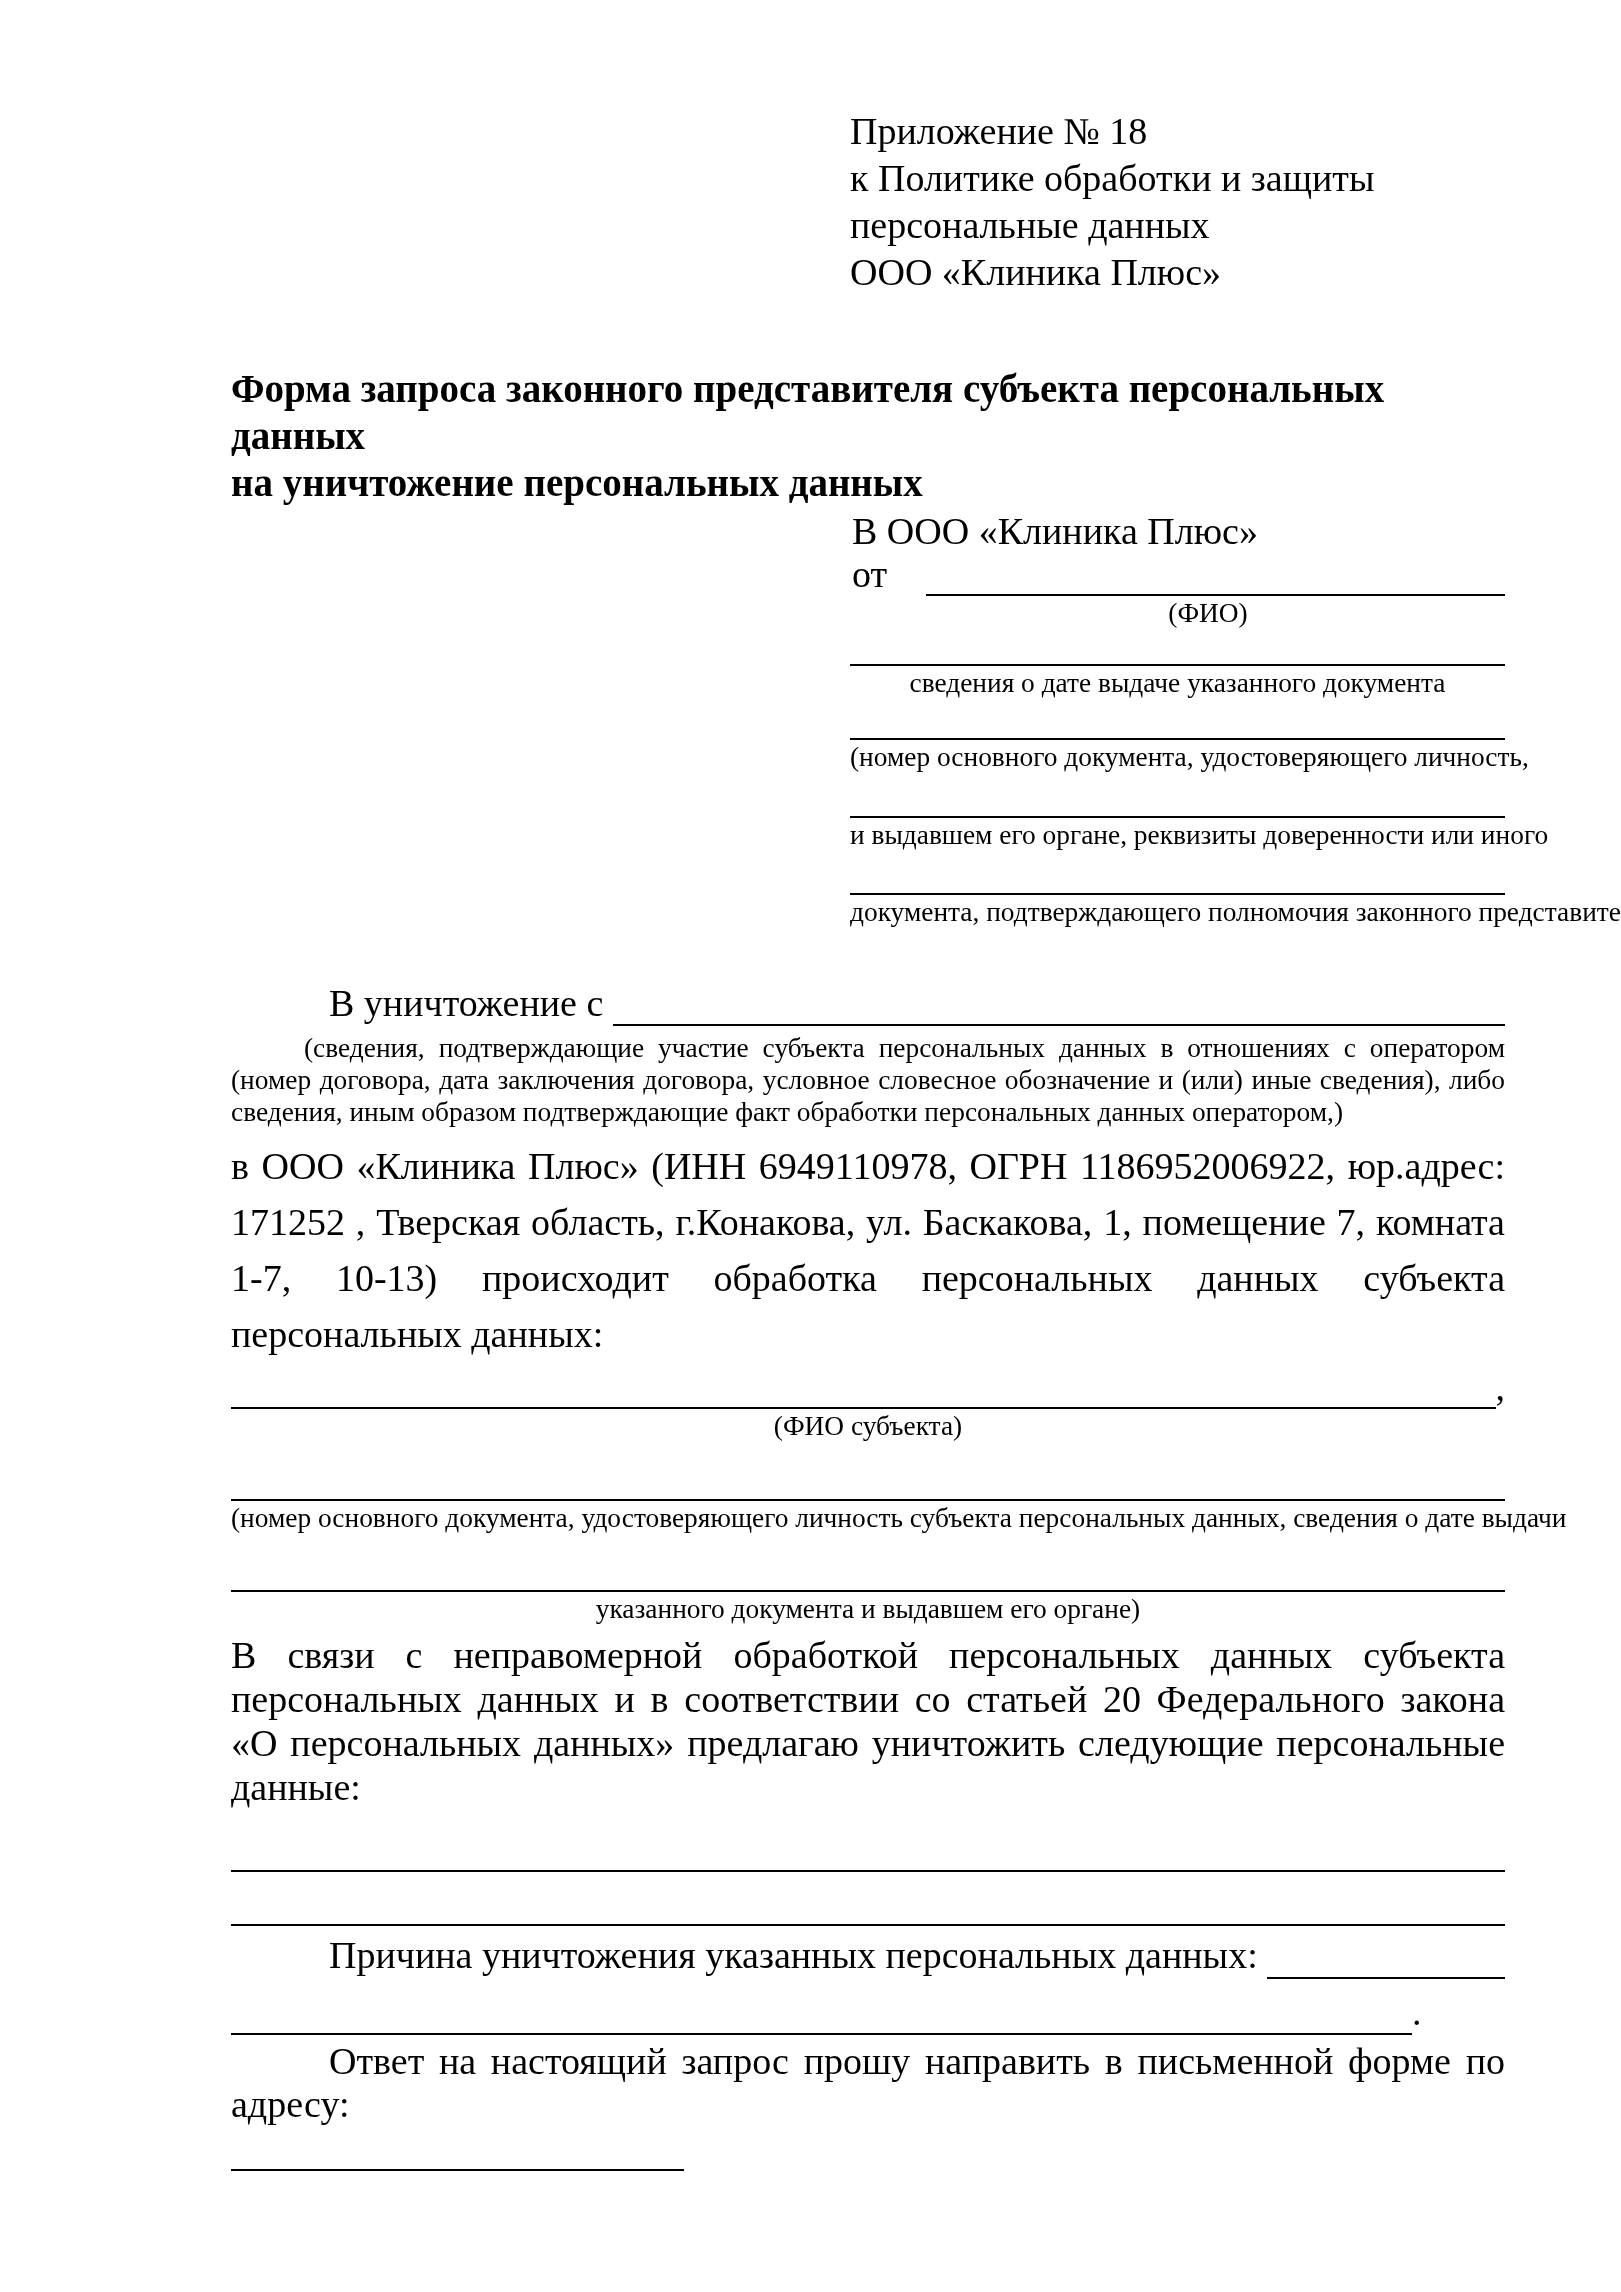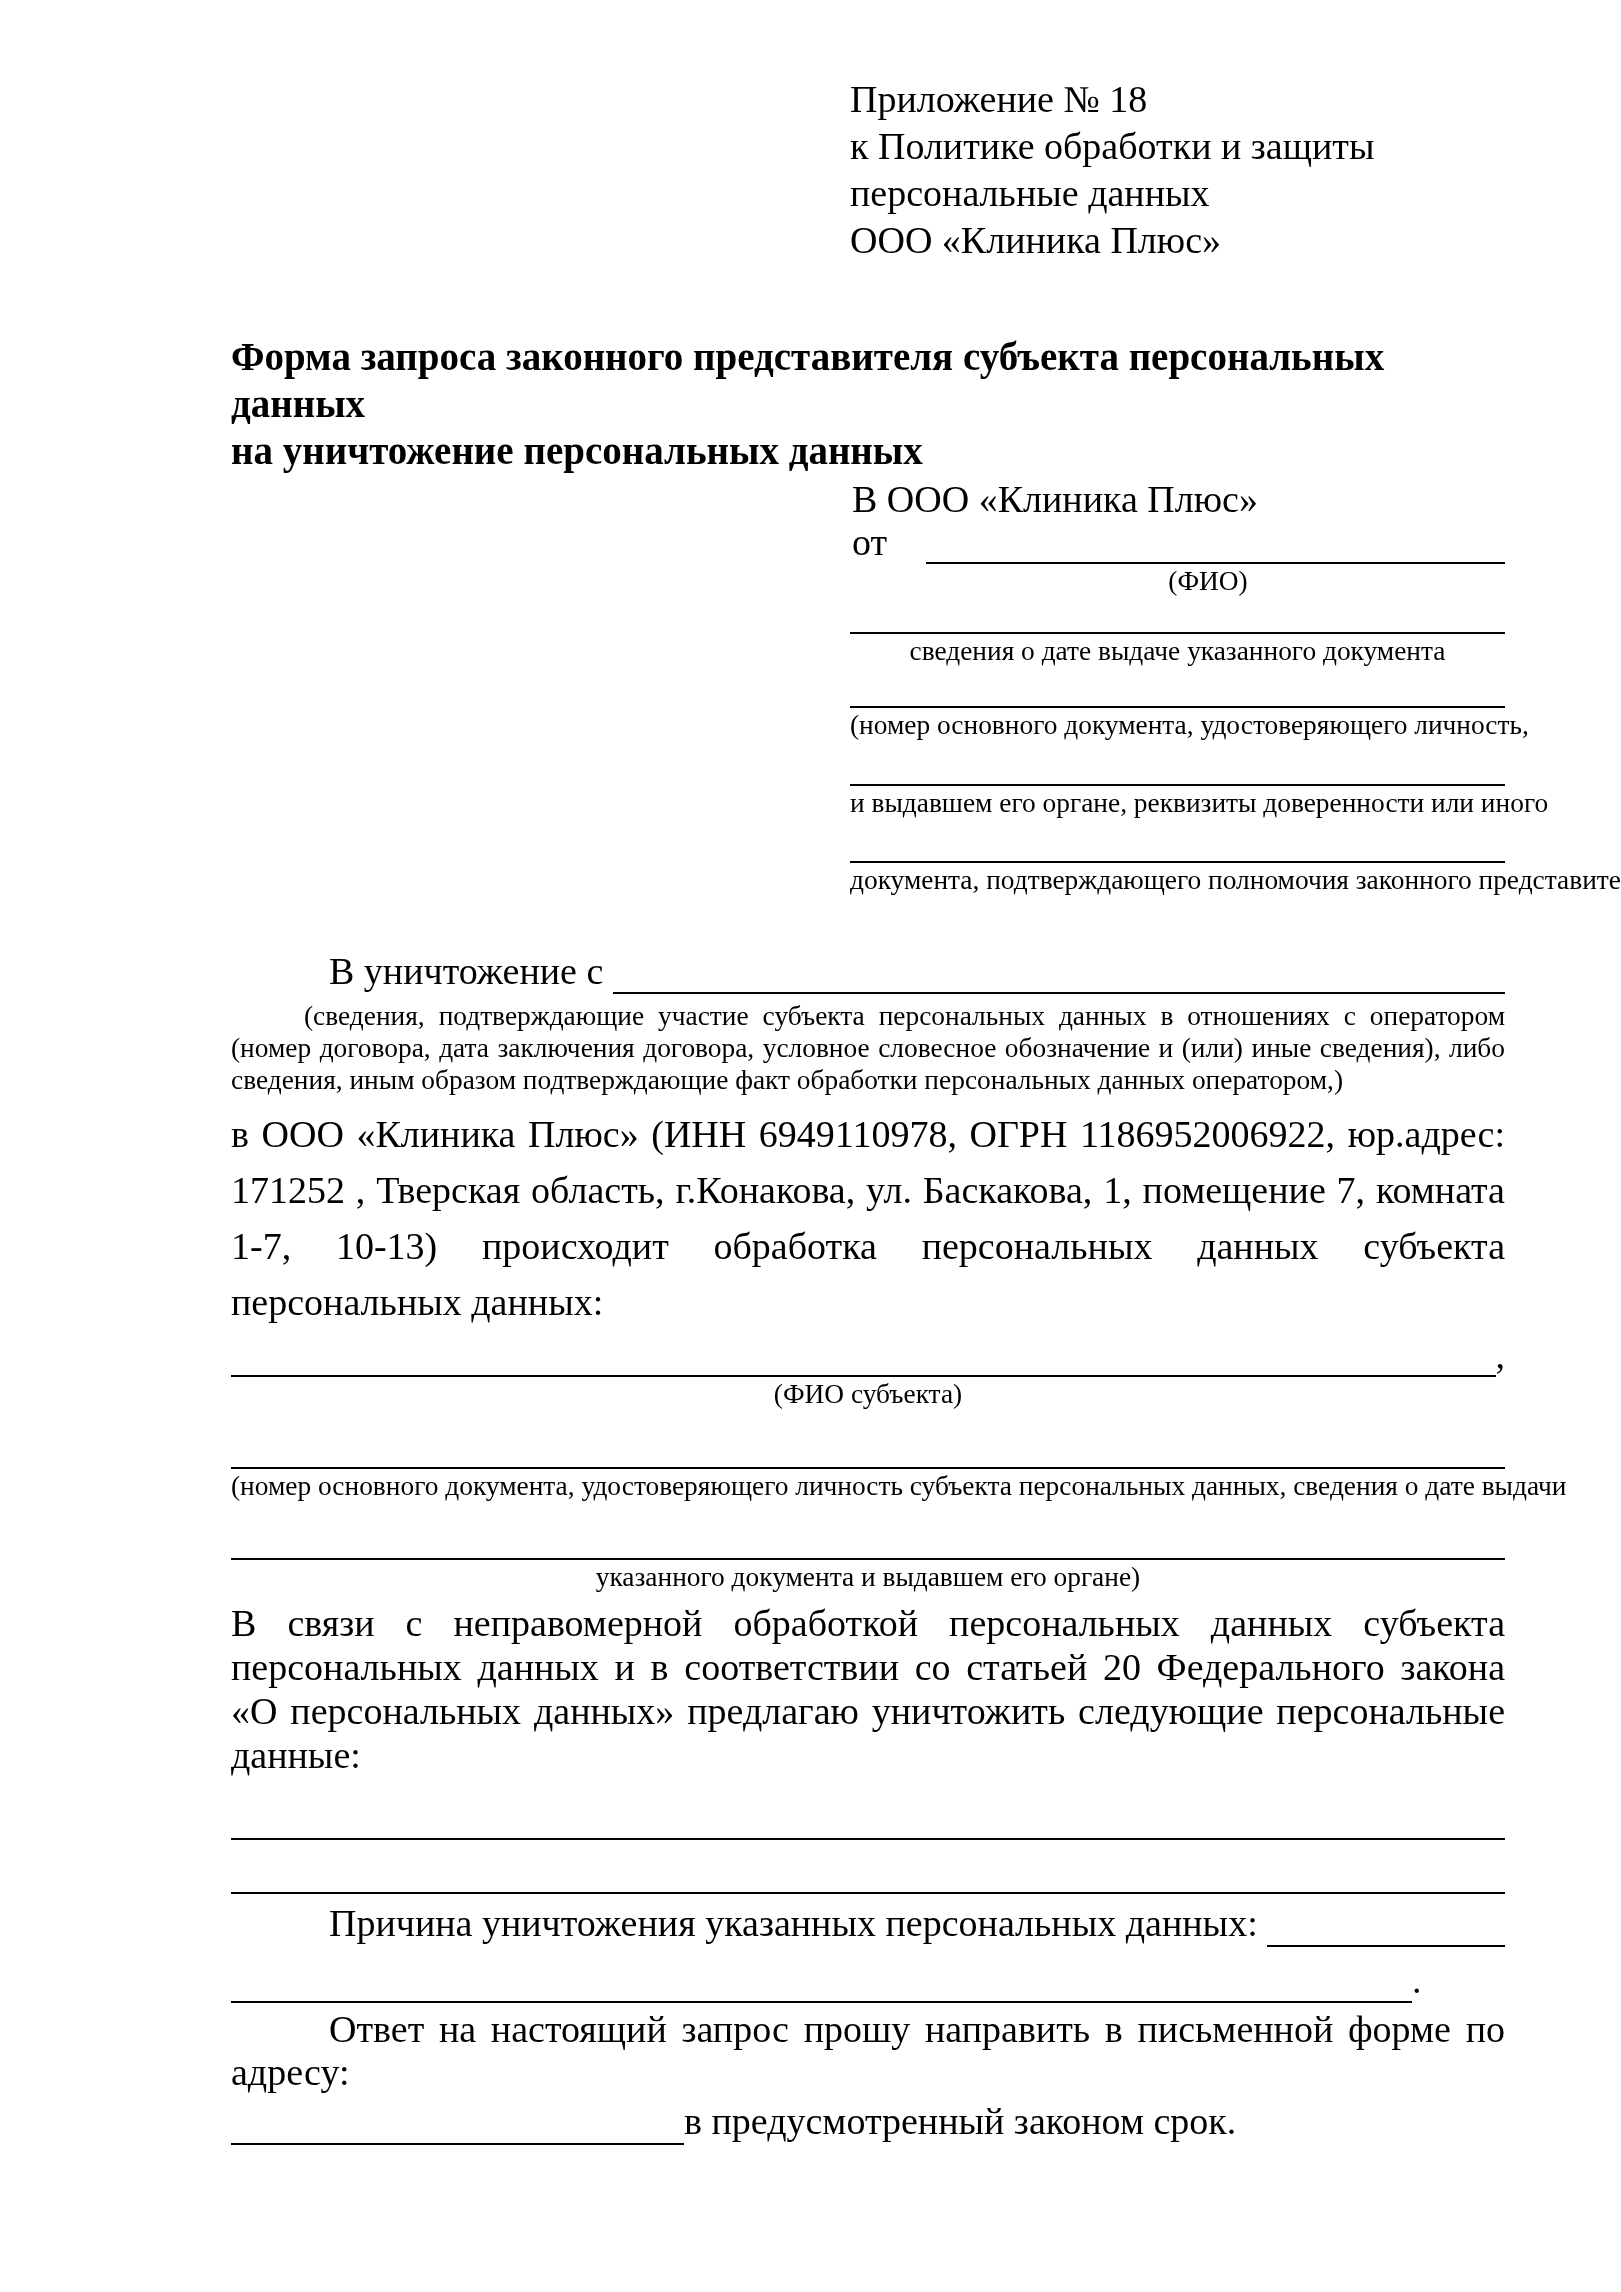--- a/index.html
+++ b/index.html
@@ -6,21 +6,21 @@
   .page {
     width:1621px; height:2293px;
     background:#ffffff; color:#000;
     font-family:"Liberation Serif","DejaVu Serif",serif;
     font-size:38px; line-height:1.15;
     position:relative; margin:0 auto; overflow:hidden;
     box-sizing:border-box;
   }
   .content { margin-left:231px; margin-right:116px; } 
 
-  .appendix { margin-left:850px; padding-top:76px; line-height:47px; }
+  .appendix { margin-left:850px; padding-top:108px; line-height:47px; }
 
   .doc-title { margin-top:69px; text-align:left; font-weight:bold; font-size:39px; line-height:47px; }
 
   .addressee { margin-left:621px; margin-top:3.9px; }
   .addr-to { line-height:43px; }
   .from-row { display:flex; align-items:flex-end; line-height:43px;gap:29px; }
   .from-label { white-space:pre; }
   .blank { border-bottom:2.9px solid #000; }
   .grow { flex:1 1 auto; }
 
@@ -144,18 +144,17 @@
       <span class="blank grow"></span>
     </div>
 
     <div class="period-row">
       <span class="blank"></span><span class="tail-char">.</span>
     </div>
 
     <div class="reply-para">Ответ на настоящий запрос прошу направить в письменной форме по адресу:</div>
     <div class="reply-tail-row">
       <span class="blank"></span>
-      <span>в предусмотренный законом срок.</span>
     </div>
 
   </div>
 </div>
 
 
 </body></html>

